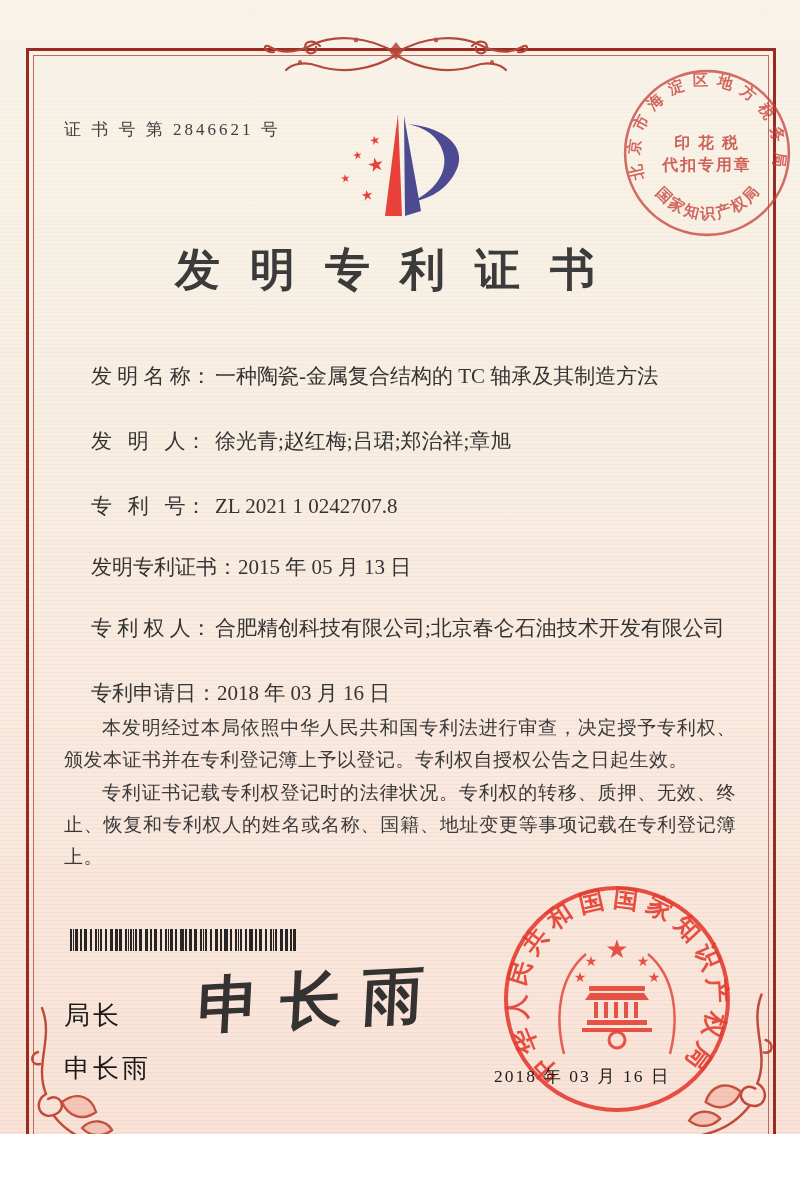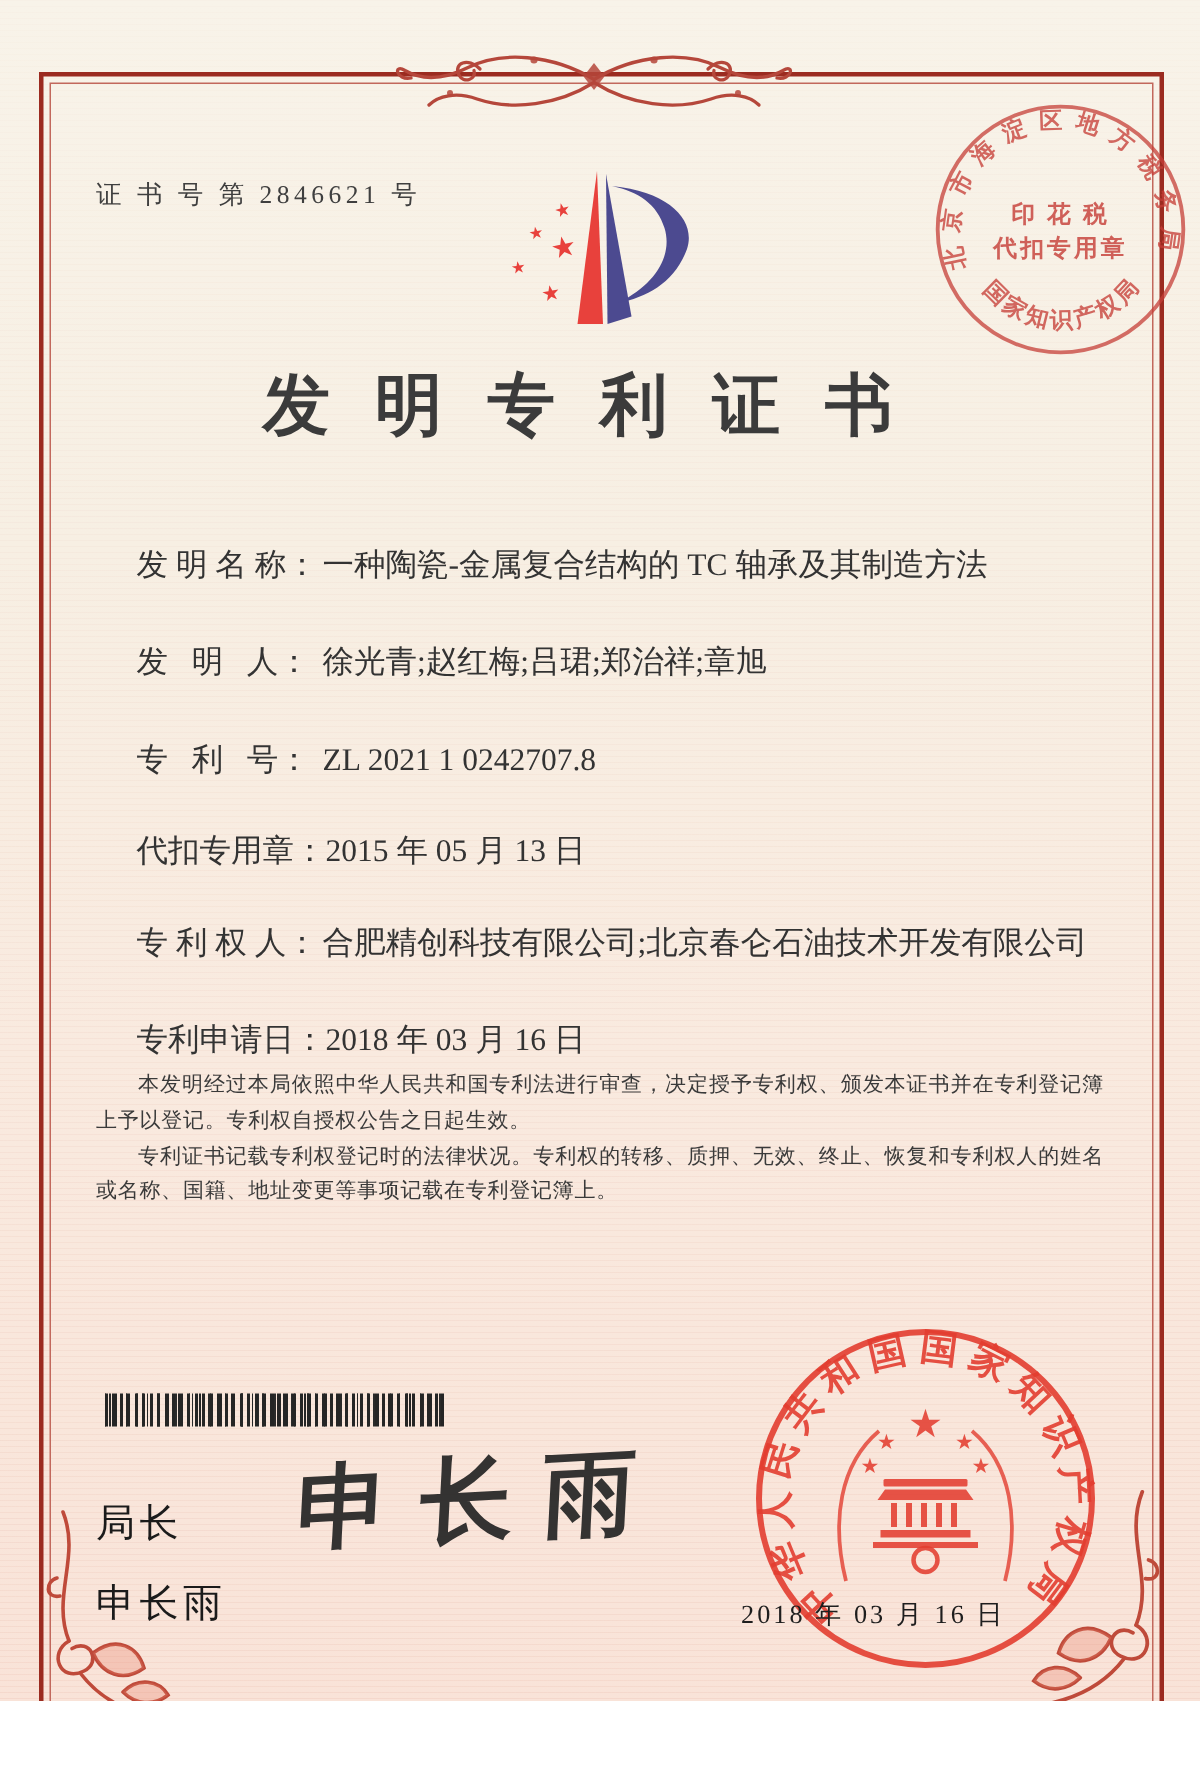--- a/index.html
+++ b/index.html
@@ -40,21 +40,21 @@
   .field-row{
     position:absolute;left:52px;right:60px;
     font-size:21px;color:#333;white-space:nowrap;margin-left:39px;
   }
   .flabel{white-space:pre;display:inline-block;min-width:124px;}
   .fvalue{white-space:pre;}
   .body-text{
     position:absolute;left:64px;right:64px;top:712px;color:#3a3a3a;
   }
   .body-text p{
-    margin:0;font-size:14px;line-height:1.7;text-indent:2em;
+    margin:0;font-size:19px;line-height:1.7;text-indent:2em;
     text-align:justify;letter-spacing:0.5px;
   }
   .barcode{
     position:absolute;left:70px;top:929px;width:226px;height:22px;
     background:
       repeating-linear-gradient(90deg,#252525 0 2px,transparent 2px 5px),
       repeating-linear-gradient(90deg,#252525 0 1px,transparent 1px 7px),
       repeating-linear-gradient(90deg,transparent 0 3px,#2a2a2a 3px 4px,transparent 4px 11px);
   }
   .director{
@@ -164,21 +164,21 @@
   <div class="field-row" style="top:362px">
     <span class="flabel">发 明 名 称：</span><span class="fvalue">一种陶瓷-金属复合结构的 TC 轴承及其制造方法</span>
   </div>
   <div class="field-row" style="top:427px">
     <span class="flabel">发   明   人：</span><span class="fvalue">徐光青;赵红梅;吕珺;郑治祥;章旭</span>
   </div>
   <div class="field-row" style="top:492px">
     <span class="flabel">专   利   号：</span><span class="fvalue">ZL 2021 1 0242707.8</span>
   </div>
   <div class="field-row" style="top:553px">
-    <span class="flabel">代扣专用章：</span><span class="fvalue">2015 年 05 月 13 日</span>
+    <span class="flabel">发明专利证书：</span><span class="fvalue">2015 年 05 月 13 日</span>
   </div>
   <div class="field-row" style="top:614px">
     <span class="flabel">专 利 权 人：</span><span class="fvalue">合肥精创科技有限公司;北京春仑石油技术开发有限公司</span>
   </div>
   <div class="field-row" style="top:679px">
     <span class="flabel">专利申请日：</span><span class="fvalue">2018 年 03 月 16 日</span>
   </div>
 
   <div class="body-text">
     <p>本发明经过本局依照中华人民共和国专利法进行审查，决定授予专利权、颁发本证书并在专利登记簿上予以登记。专利权自授权公告之日起生效。</p>

